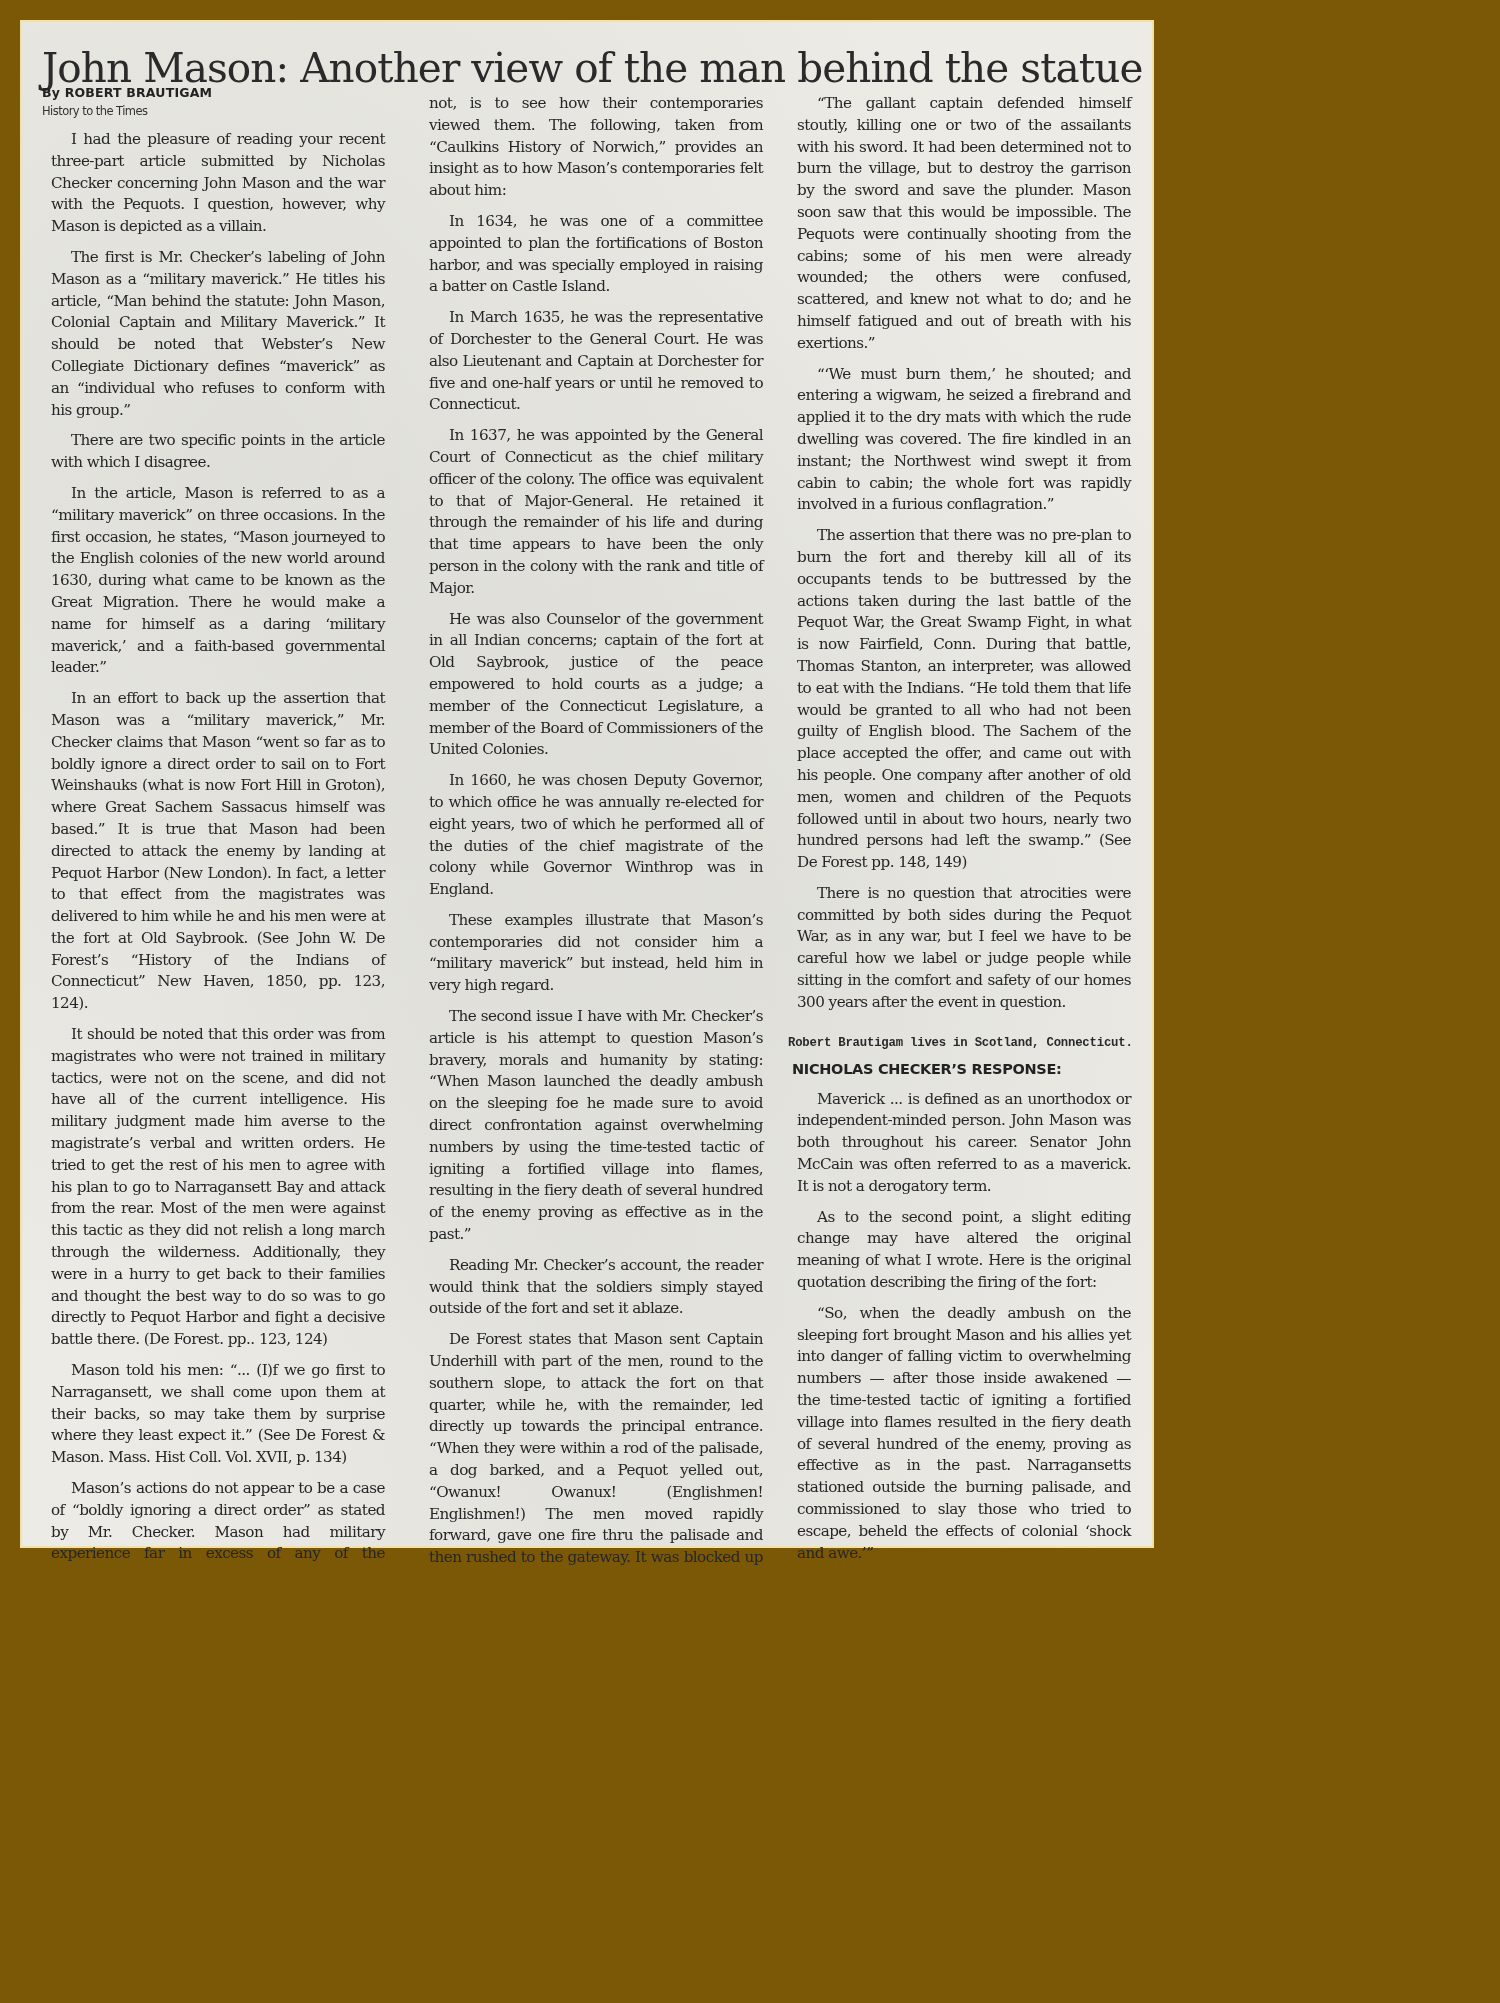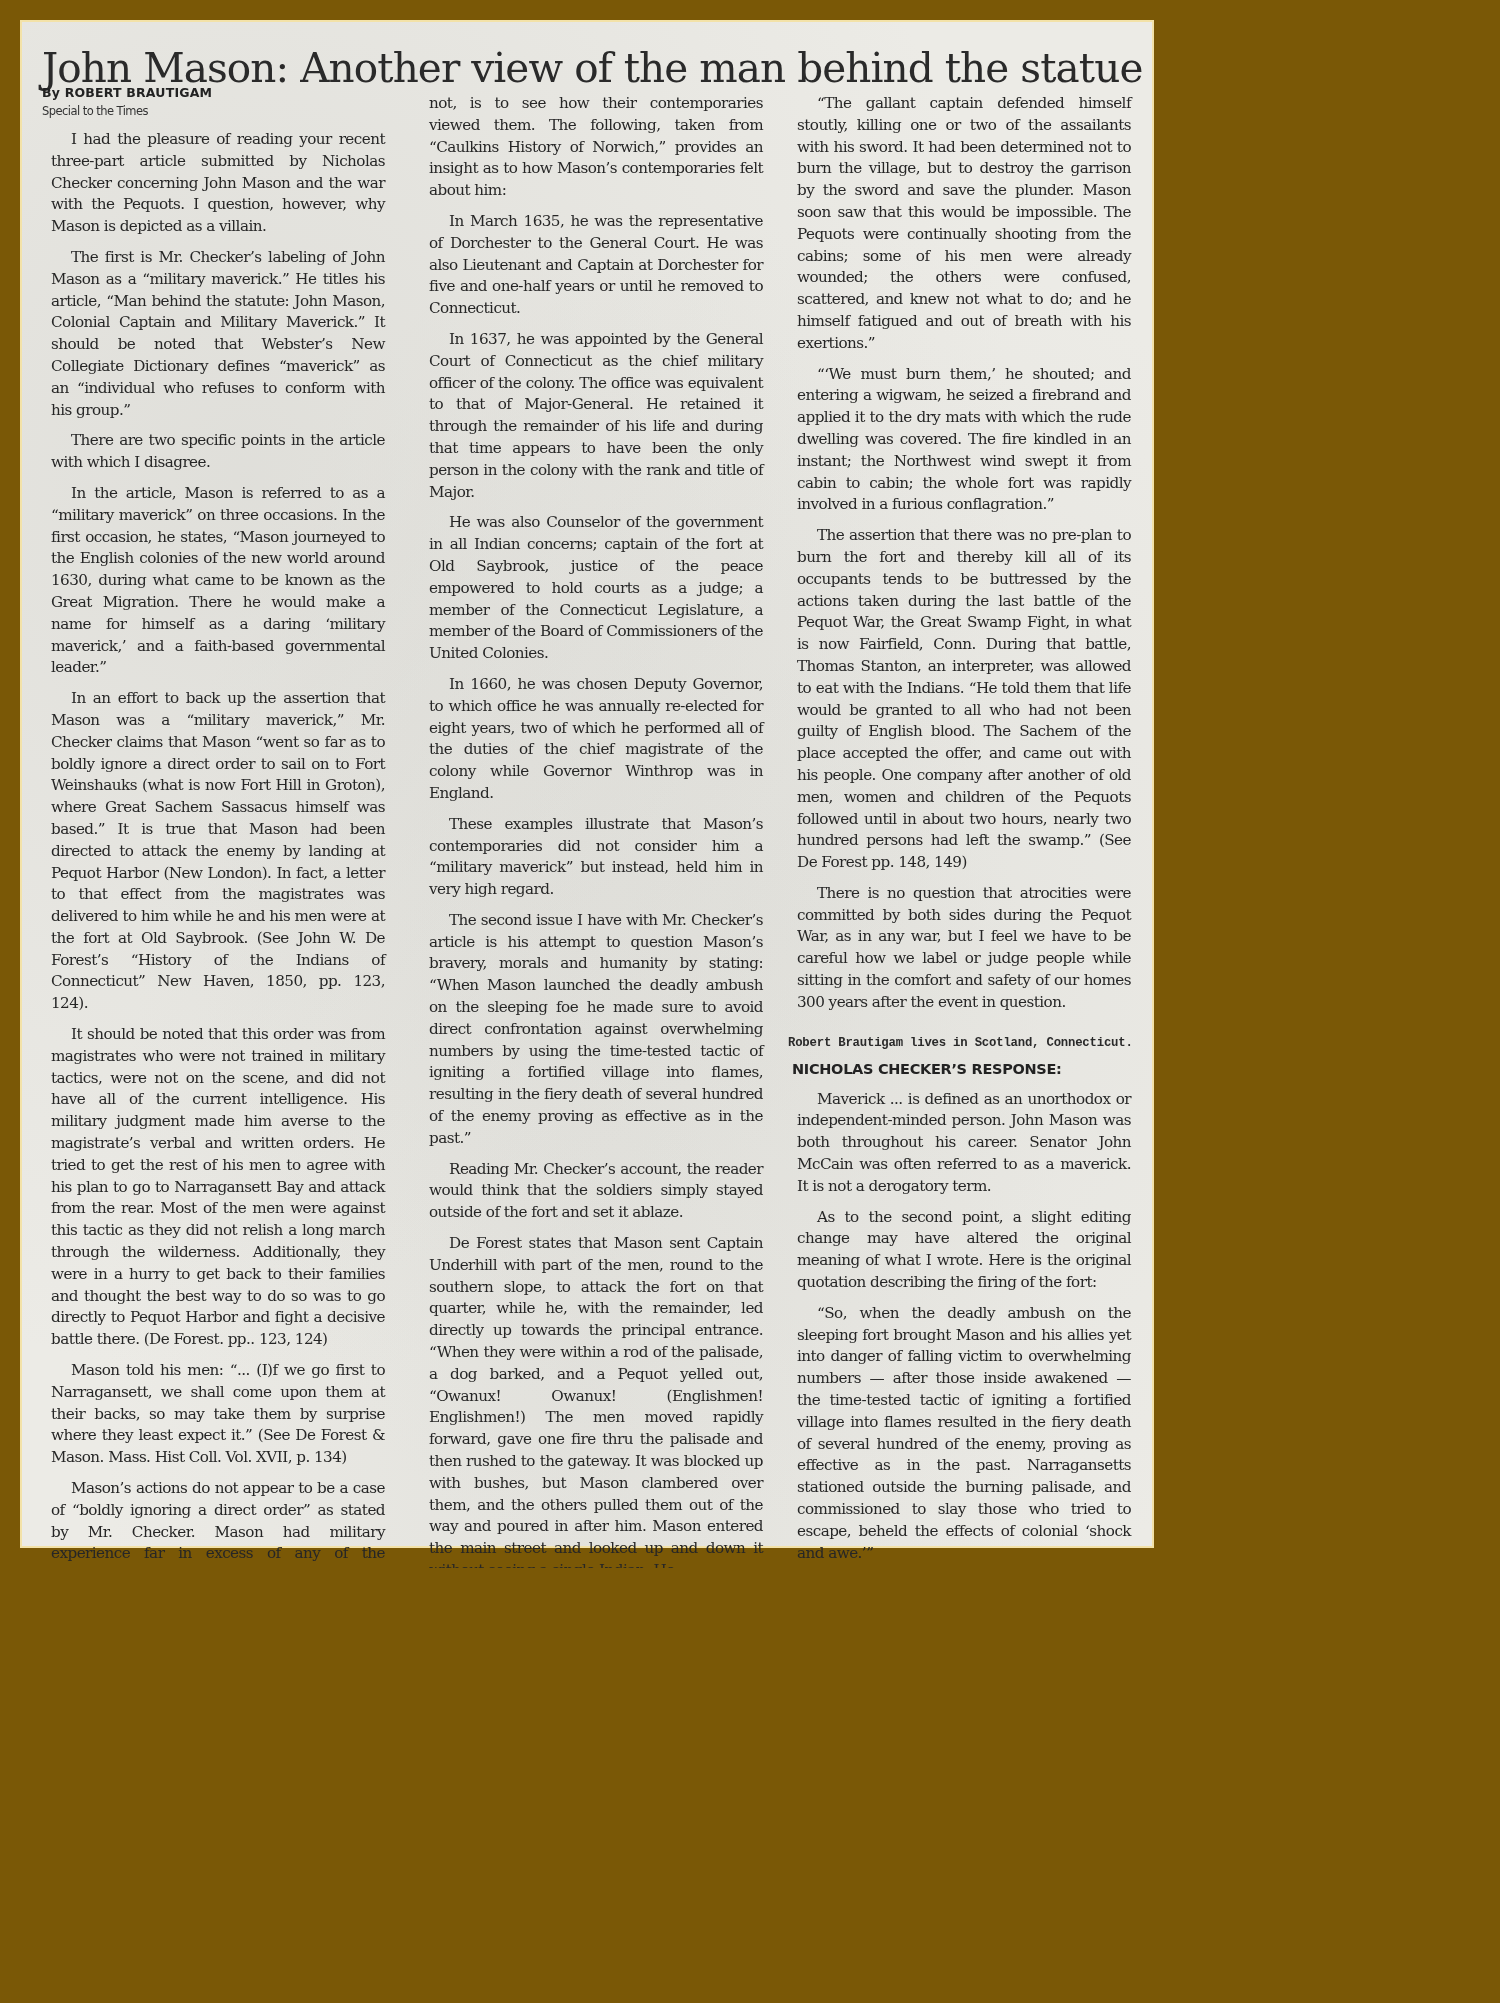--- a/index.html
+++ b/index.html
@@ -56,34 +56,35 @@
   }
 </style>
 </head>
 <body>
 
 <div class="frame">
   <h1 class="headline">John Mason: Another view of the man behind the statue</h1>
 
   <div class="col col1">
     <div class="byline">By ROBERT BRAUTIGAM</div>
-    <div class="credit">Special to the Times</div>
+    <div class="credit">History to the Times</div>
     <p>I had the pleasure of reading your recent three-part article submitted by Nicholas Checker concerning John Mason and the war with the Pequots. I question, however, why Mason is depicted as a villain.</p>
     <p>The first is Mr. Checker’s labeling of John Mason as a “military maverick.” He titles his article, “Man behind the statute: John Mason, Colonial Captain and Military Maverick.” It should be noted that Webster’s New Collegiate Dictionary defines “maverick” as an “individual who refuses to conform with his group.”</p>
     <p>There are two specific points in the article with which I disagree.</p>
     <p>In the article, Mason is referred to as a “military maverick” on three occasions. In the first occasion, he states, “Mason journeyed to the English colonies of the new world around 1630, during what came to be known as the Great Migration. There he would make a name for himself as a daring ‘military maverick,’ and a faith-based governmental leader.”</p>
     <p>In an effort to back up the assertion that Mason was a “military maverick,” Mr. Checker claims that Mason “went so far as to boldly ignore a direct order to sail on to Fort Weinshauks (what is now Fort Hill in Groton), where Great Sachem Sassacus himself was based.” It is true that Mason had been directed to attack the enemy by landing at Pequot Harbor (New London). In fact, a letter to that effect from the magistrates was delivered to him while he and his men were at the fort at Old Saybrook. (See John W. De Forest’s “History of the Indians of Connecticut” New Haven, 1850, pp. 123, 124).</p>
     <p>It should be noted that this order was from magistrates who were not trained in military tactics, were not on the scene, and did not have all of the current intelligence. His military judgment made him averse to the magistrate’s verbal and written orders. He tried to get the rest of his men to agree with his plan to go to Narragansett Bay and attack from the rear. Most of the men were against this tactic as they did not relish a long march through the wilderness. Additionally, they were in a hurry to get back to their families and thought the best way to do so was to go directly to Pequot Harbor and fight a decisive battle there. (De Forest. pp.. 123, 124)</p>
     <p>Mason told his men: “... (I)f we go first to Narragansett, we shall come upon them at their backs, so may take them by surprise where they least expect it.” (See De Forest &amp; Mason. Mass. Hist Coll. Vol. XVII, p. 134)</p>
     <p>Mason’s actions do not appear to be a case of “boldly ignoring a direct order” as stated by Mr. Checker. Mason had military experience far in excess of any of the magistrates. He also had intelligence they did not possess. He explained his reasoning to his men, put the issue to the expedition’s chaplain, and abided by the minister’s decision.</p>
     <p>Probably, the most accurate method of determining if a person was a “military maverick” or</p>
   </div>
 
   <div class="col col2">
     <p class="noindent">not, is to see how their contemporaries viewed them. The following, taken from “Caulkins History of Norwich,” provides an insight as to how Mason’s contemporaries felt about him:</p>
+    <p>In 1634, he was one of a committee appointed to plan the fortifications of Boston harbor, and was specially employed in raising a batter on Castle Island.</p>
     <p>In March 1635, he was the representative of Dorchester to the General Court. He was also Lieutenant and Captain at Dorchester for five and one-half years or until he removed to Connecticut.</p>
     <p>In 1637, he was appointed by the General Court of Connecticut as the chief military officer of the colony. The office was equivalent to that of Major-General. He retained it through the remainder of his life and during that time appears to have been the only person in the colony with the rank and title of Major.</p>
     <p>He was also Counselor of the government in all Indian concerns; captain of the fort at Old Saybrook, justice of the peace empowered to hold courts as a judge; a member of the Connecticut Legislature, a member of the Board of Commissioners of the United Colonies.</p>
     <p>In 1660, he was chosen Deputy Governor, to which office he was annually re-elected for eight years, two of which he performed all of the duties of the chief magistrate of the colony while Governor Winthrop was in England.</p>
     <p>These examples illustrate that Mason’s contemporaries did not consider him a “military maverick” but instead, held him in very high regard.</p>
     <p>The second issue I have with Mr. Checker’s article is his attempt to question Mason’s bravery, morals and humanity by stating: “When Mason launched the deadly ambush on the sleeping foe he made sure to avoid direct confrontation against overwhelming numbers by using the time-tested tactic of igniting a fortified village into flames, resulting in the fiery death of several hundred of the enemy proving as effective as in the past.”</p>
     <p>Reading Mr. Checker’s account, the reader would think that the soldiers simply stayed outside of the fort and set it ablaze.</p>
     <p>De Forest states that Mason sent Captain Underhill with part of the men, round to the southern slope, to attack the fort on that quarter, while he, with the remainder, led directly up towards the principal entrance. “When they were within a rod of the palisade, a dog barked, and a Pequot yelled out, “Owanux! Owanux! (Englishmen! Englishmen!) The men moved rapidly forward, gave one fire thru the palisade and then rushed to the gateway. It was blocked up with bushes, but Mason clambered over them, and the others pulled them out of the way and poured in after him. Mason entered the main street and looked up and down it without seeing a single Indian. He</p>
   </div>
 

